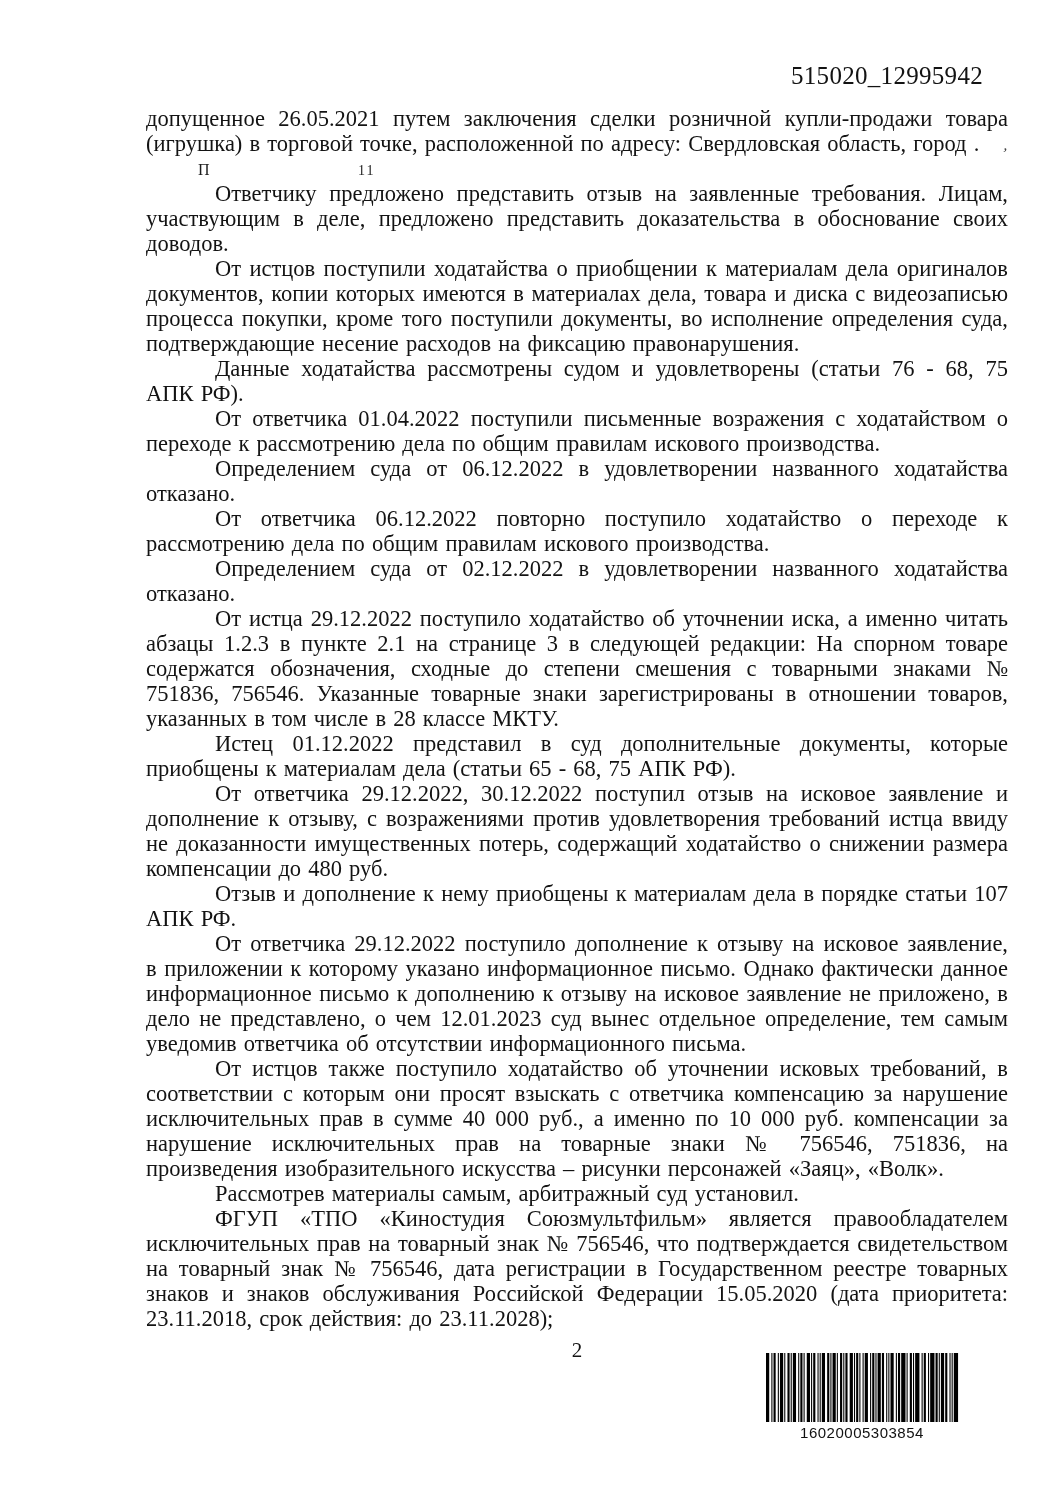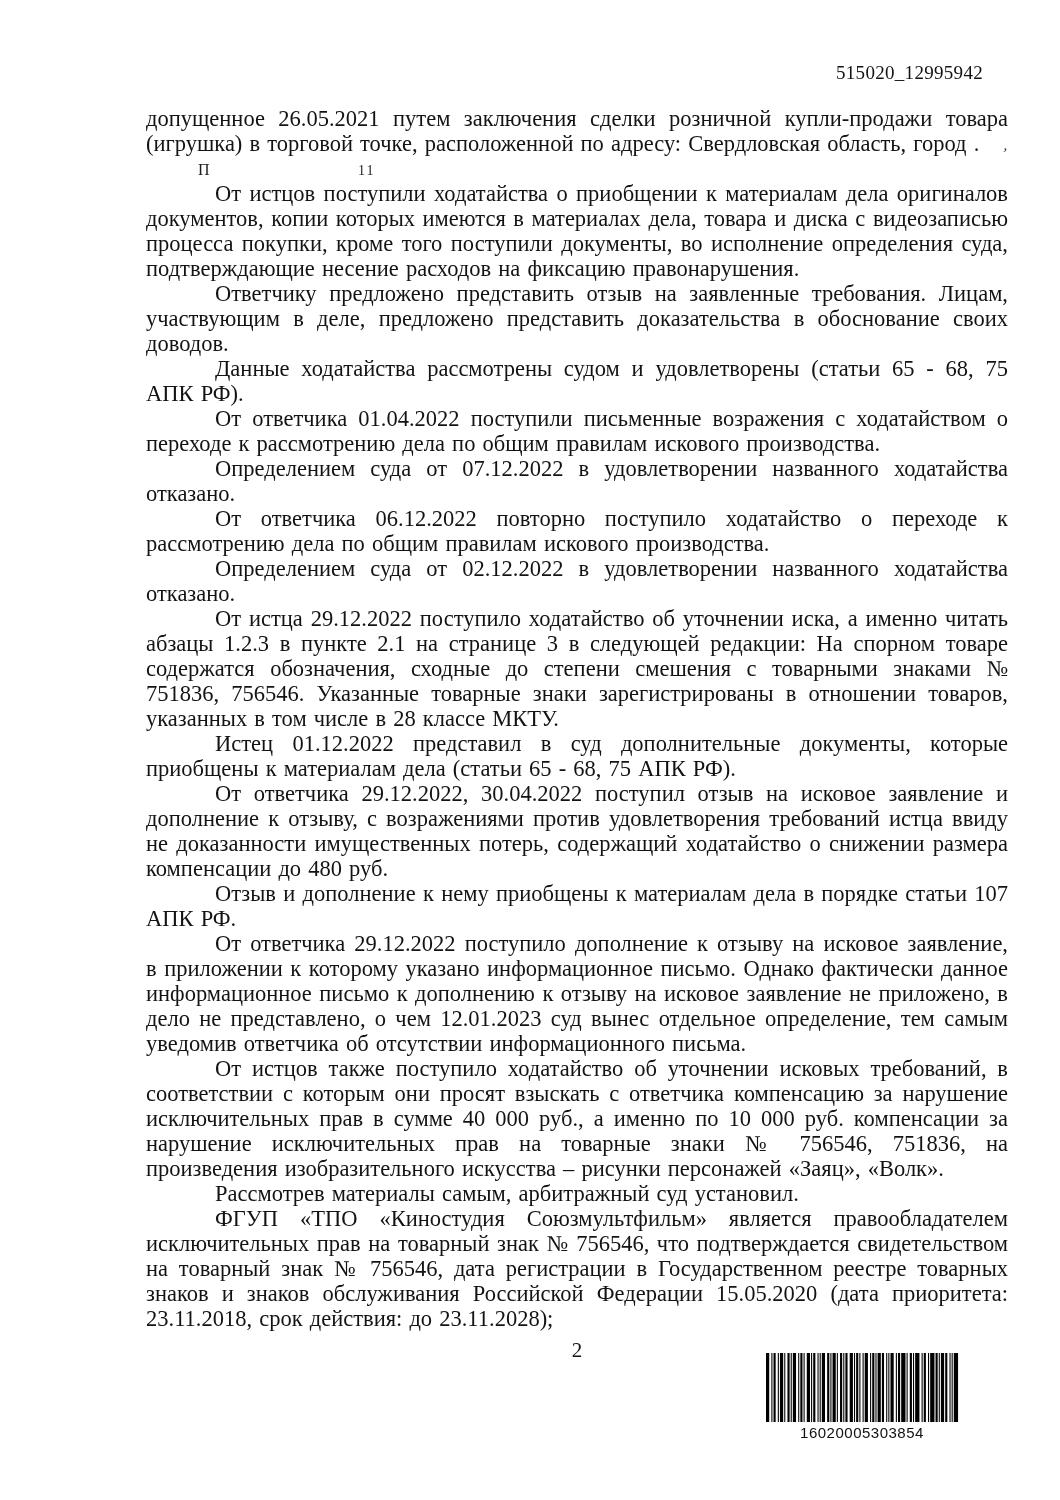--- a/index.html
+++ b/index.html
@@ -13,21 +13,21 @@
     height: 1500px;
     background: #ffffff;
     font-family: "Liberation Serif", serif;
     color: #131313;
     overflow: hidden;
   }
   .header-code {
     position: absolute;
     top: 62px;
     right: 77px;
-    font-size: 19px;
+    font-size: 25px;
     letter-spacing: 0.3px;
     white-space: nowrap;
   }
   .body-text {
     position: absolute;
     left: 146px;
     top: 106px;
     width: 862px;
     font-size: 22.5px;
     line-height: 25px;
@@ -96,30 +96,30 @@
 
   <div class="body-text">
     <p class="cont">допущенное 26.05.2021 путем заключения сделки розничной купли-продажи товара (игрушка) в торговой точке, расположенной по адресу: Свердловская область, город .</p>
 
     <div class="redacted-row">
       <span class="frag frag-left">П</span>
       <span class="frag frag-mid">11</span>
       <span class="frag frag-right">’</span>
     </div>
 
+    <p>Ответчику предложено представить отзыв на заявленные требования. Лицам, участвующим в деле, предложено представить доказательства в обоснование своих доводов.</p>
     <p>От истцов поступили ходатайства о приобщении к материалам дела оригиналов документов, копии которых имеются в материалах дела, товара и диска с видеозаписью процесса покупки, кроме того поступили документы, во исполнение определения суда, подтверждающие несение расходов на фиксацию правонарушения.</p>
-    <p>Ответчику предложено представить отзыв на заявленные требования. Лицам, участвующим в деле, предложено представить доказательства в обоснование своих доводов.</p>
-    <p>Данные ходатайства рассмотрены судом и удовлетворены (статьи 65 - 68, 75 АПК РФ).</p>
+    <p>Данные ходатайства рассмотрены судом и удовлетворены (статьи 76 - 68, 75 АПК РФ).</p>
     <p>От ответчика 01.04.2022 поступили письменные возражения с ходатайством о переходе к рассмотрению дела по общим правилам искового производства.</p>
-    <p>Определением суда от 07.12.2022 в удовлетворении названного ходатайства отказано.</p>
+    <p>Определением суда от 06.12.2022 в удовлетворении названного ходатайства отказано.</p>
     <p>От ответчика 06.12.2022 повторно поступило ходатайство о переходе к рассмотрению дела по общим правилам искового производства.</p>
     <p>Определением суда от 02.12.2022 в удовлетворении названного ходатайства отказано.</p>
     <p>От истца 29.12.2022 поступило ходатайство об уточнении иска, а именно читать абзацы 1.2.3 в пункте 2.1 на странице 3 в следующей редакции: На спорном товаре содержатся обозначения, сходные до степени смешения с товарными знаками № 751836, 756546. Указанные товарные знаки зарегистрированы в отношении товаров, указанных в том числе в 28 классе МКТУ.</p>
     <p>Истец 01.12.2022 представил в суд дополнительные документы, которые приобщены к материалам дела (статьи 65 - 68, 75 АПК РФ).</p>
-    <p>От ответчика 29.12.2022, 30.04.2022 поступил отзыв на исковое заявление и дополнение к отзыву, с возражениями против удовлетворения требований истца ввиду не доказанности имущественных потерь, содержащий ходатайство о снижении размера компенсации до 480 руб.</p>
+    <p>От ответчика 29.12.2022, 30.12.2022 поступил отзыв на исковое заявление и дополнение к отзыву, с возражениями против удовлетворения требований истца ввиду не доказанности имущественных потерь, содержащий ходатайство о снижении размера компенсации до 480 руб.</p>
     <p>Отзыв и дополнение к нему приобщены к материалам дела в порядке статьи 107 АПК РФ.</p>
     <p>От ответчика 29.12.2022 поступило дополнение к отзыву на исковое заявление, в приложении к которому указано информационное письмо. Однако фактически данное информационное письмо к дополнению к отзыву на исковое заявление не приложено, в дело не представлено, о чем 12.01.2023 суд вынес отдельное определение, тем самым уведомив ответчика об отсутствии информационного письма.</p>
     <p>От истцов также поступило ходатайство об уточнении исковых требований, в соответствии с которым они просят взыскать с ответчика компенсацию за нарушение исключительных прав в сумме 40 000 руб., а именно по 10 000 руб. компенсации за нарушение исключительных прав на товарные знаки № 756546, 751836, на произведения изобразительного искусства – рисунки персонажей «Заяц», «Волк».</p>
     <p>Рассмотрев материалы самым, арбитражный суд установил.</p>
     <p>ФГУП «ТПО «Киностудия Союзмультфильм» является правообладателем исключительных прав на товарный знак № 756546, что подтверждается свидетельством на товарный знак № 756546, дата регистрации в Государственном реестре товарных знаков и знаков обслуживания Российской Федерации 15.05.2020 (дата приоритета: 23.11.2018, срок действия: до 23.11.2028);</p>
   </div>
 
   <div class="footer-page-number">2</div>
 
   <div class="barcode">

